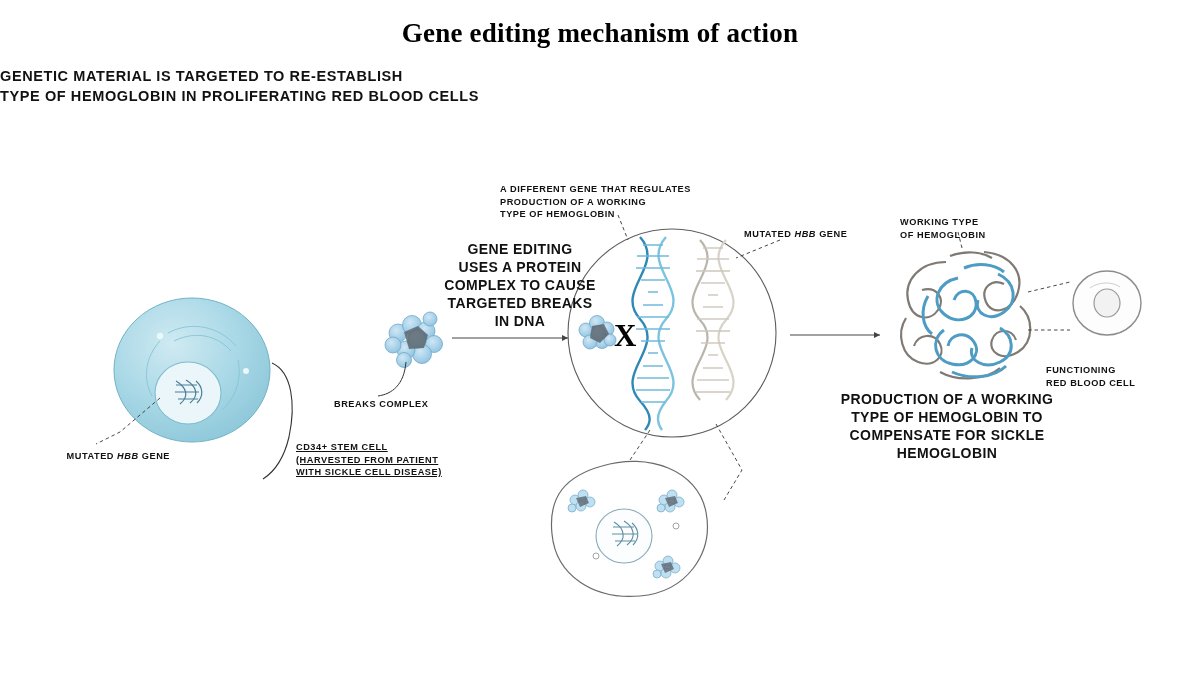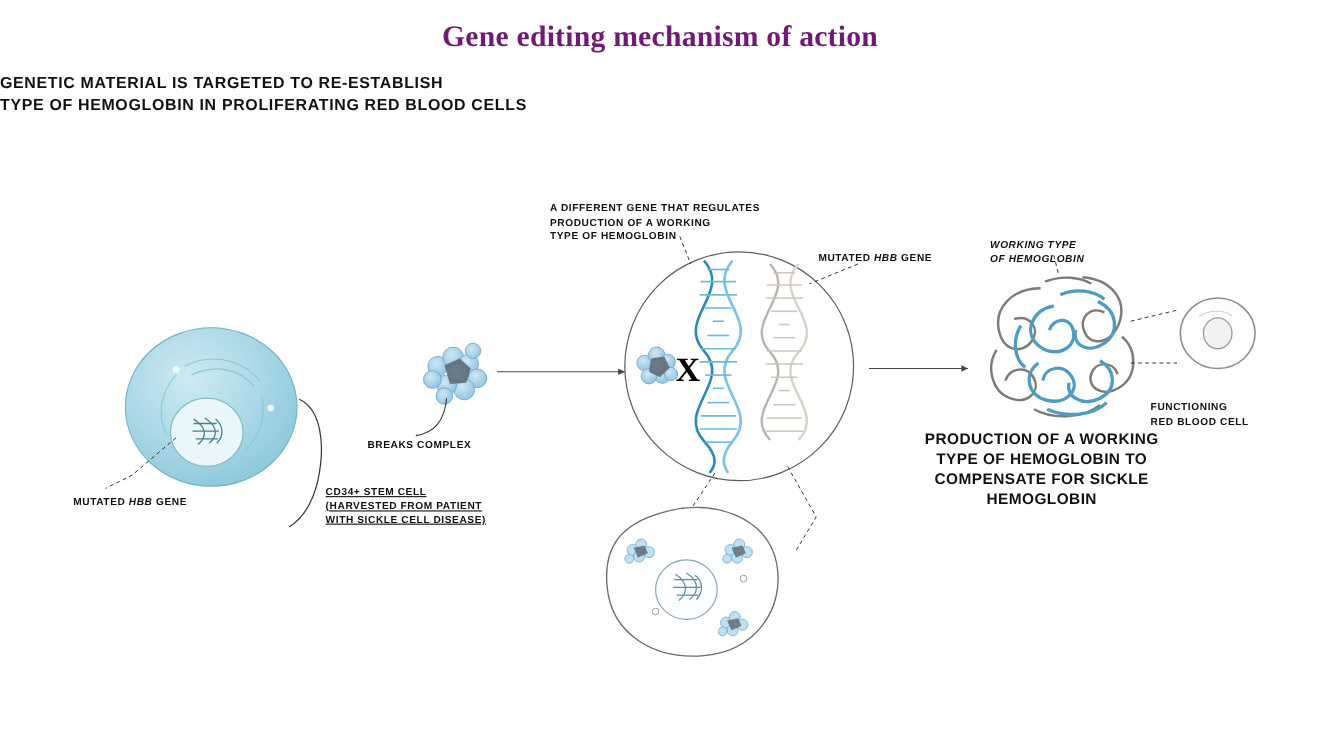--- a/index.html
+++ b/index.html
@@ -21,21 +21,21 @@
   .title {
     position: absolute;
     top: 18px;
     left: 0;
     width: 1200px;
     text-align: center;
     font-family: "Liberation Serif", serif;
     font-weight: bold;
     font-size: 27px;
     letter-spacing: 0.2px;
-    color: #701a75;
+    color: #000000;
   }
   .subtitle {
     position: absolute;
     top: 66px;
     left: 0;
     width: 1200px;
     text-align: left;
     font-size: 14.5px;
     font-weight: bold;
     letter-spacing: 0.6px;
@@ -295,28 +295,33 @@
   <div class="xmark" style="left:614px; top:320px;">X</div>
 
   <div class="lbl r" style="left:20px; top:450px; width:150px;">MUTATED <em>HBB</em> GENE</div>
 
   <div class="lbl l" style="left:296px; top:441px; width:170px;text-decoration:underline;">CD34+ STEM CELL
 (HARVESTED FROM PATIENT
 WITH SICKLE CELL DISEASE)</div>
 
   <div class="lbl l" style="left:334px; top:398px; width:120px;">BREAKS COMPLEX</div>
 
+  <div class="big-lbl" style="left:440px; top:240px; width:160px;">GENE EDITING
+USES A PROTEIN
+COMPLEX TO CAUSE
+TARGETED BREAKS
+IN DNA</div>
 
   <div class="lbl c" style="left:500px; top:183px; width:222px;">A DIFFERENT GENE THAT REGULATES
 PRODUCTION OF A WORKING
 TYPE OF HEMOGLOBIN</div>
 
   <div class="lbl l" style="left:744px; top:228px; width:170px;">MUTATED <em>HBB</em> GENE</div>
 
-  <div class="lbl c" style="left:900px; top:216px; width:150px;font-style:italic;">WORKING TYPE
+  <div class="lbl c" style="left:900px; top:216px; width:150px;">WORKING TYPE
 OF HEMOGLOBIN</div>
 
   <div class="lbl c" style="left:1046px; top:364px; width:130px;">FUNCTIONING
 RED BLOOD CELL</div>
 
   <div class="big-lbl" style="left:832px; top:390px; width:230px;">PRODUCTION OF A WORKING
 TYPE OF HEMOGLOBIN TO
 COMPENSATE FOR SICKLE
 HEMOGLOBIN</div>
 

